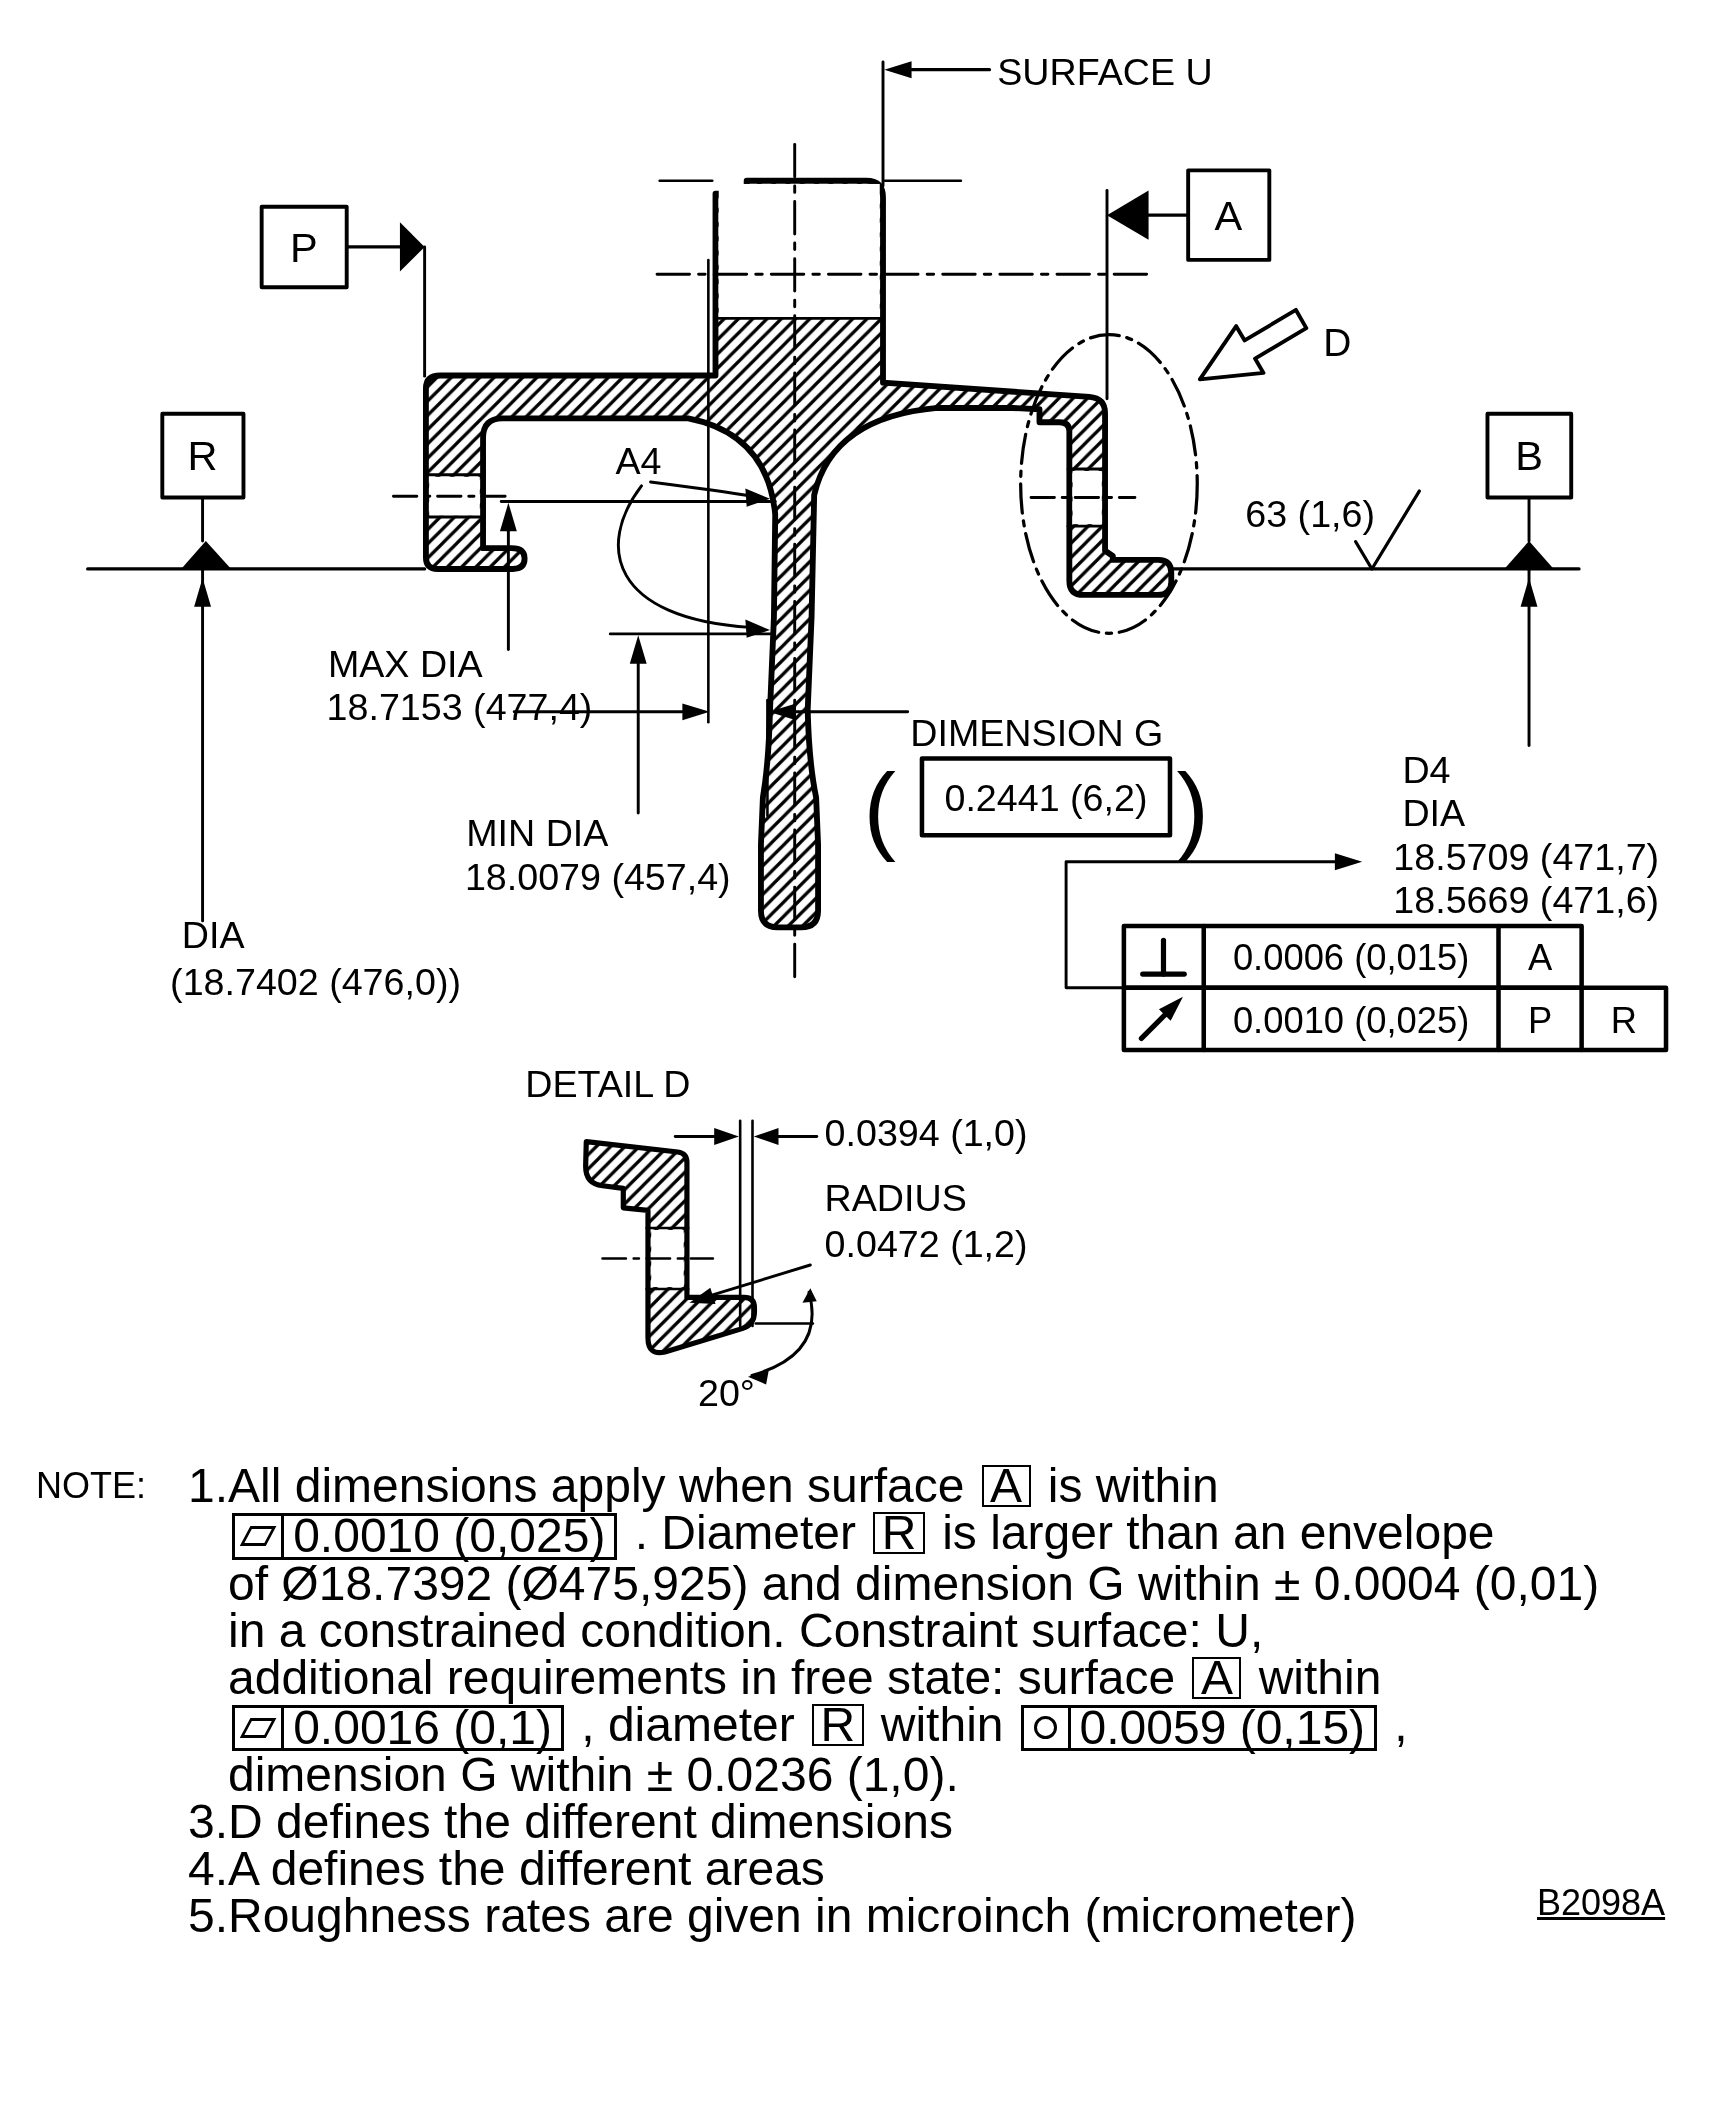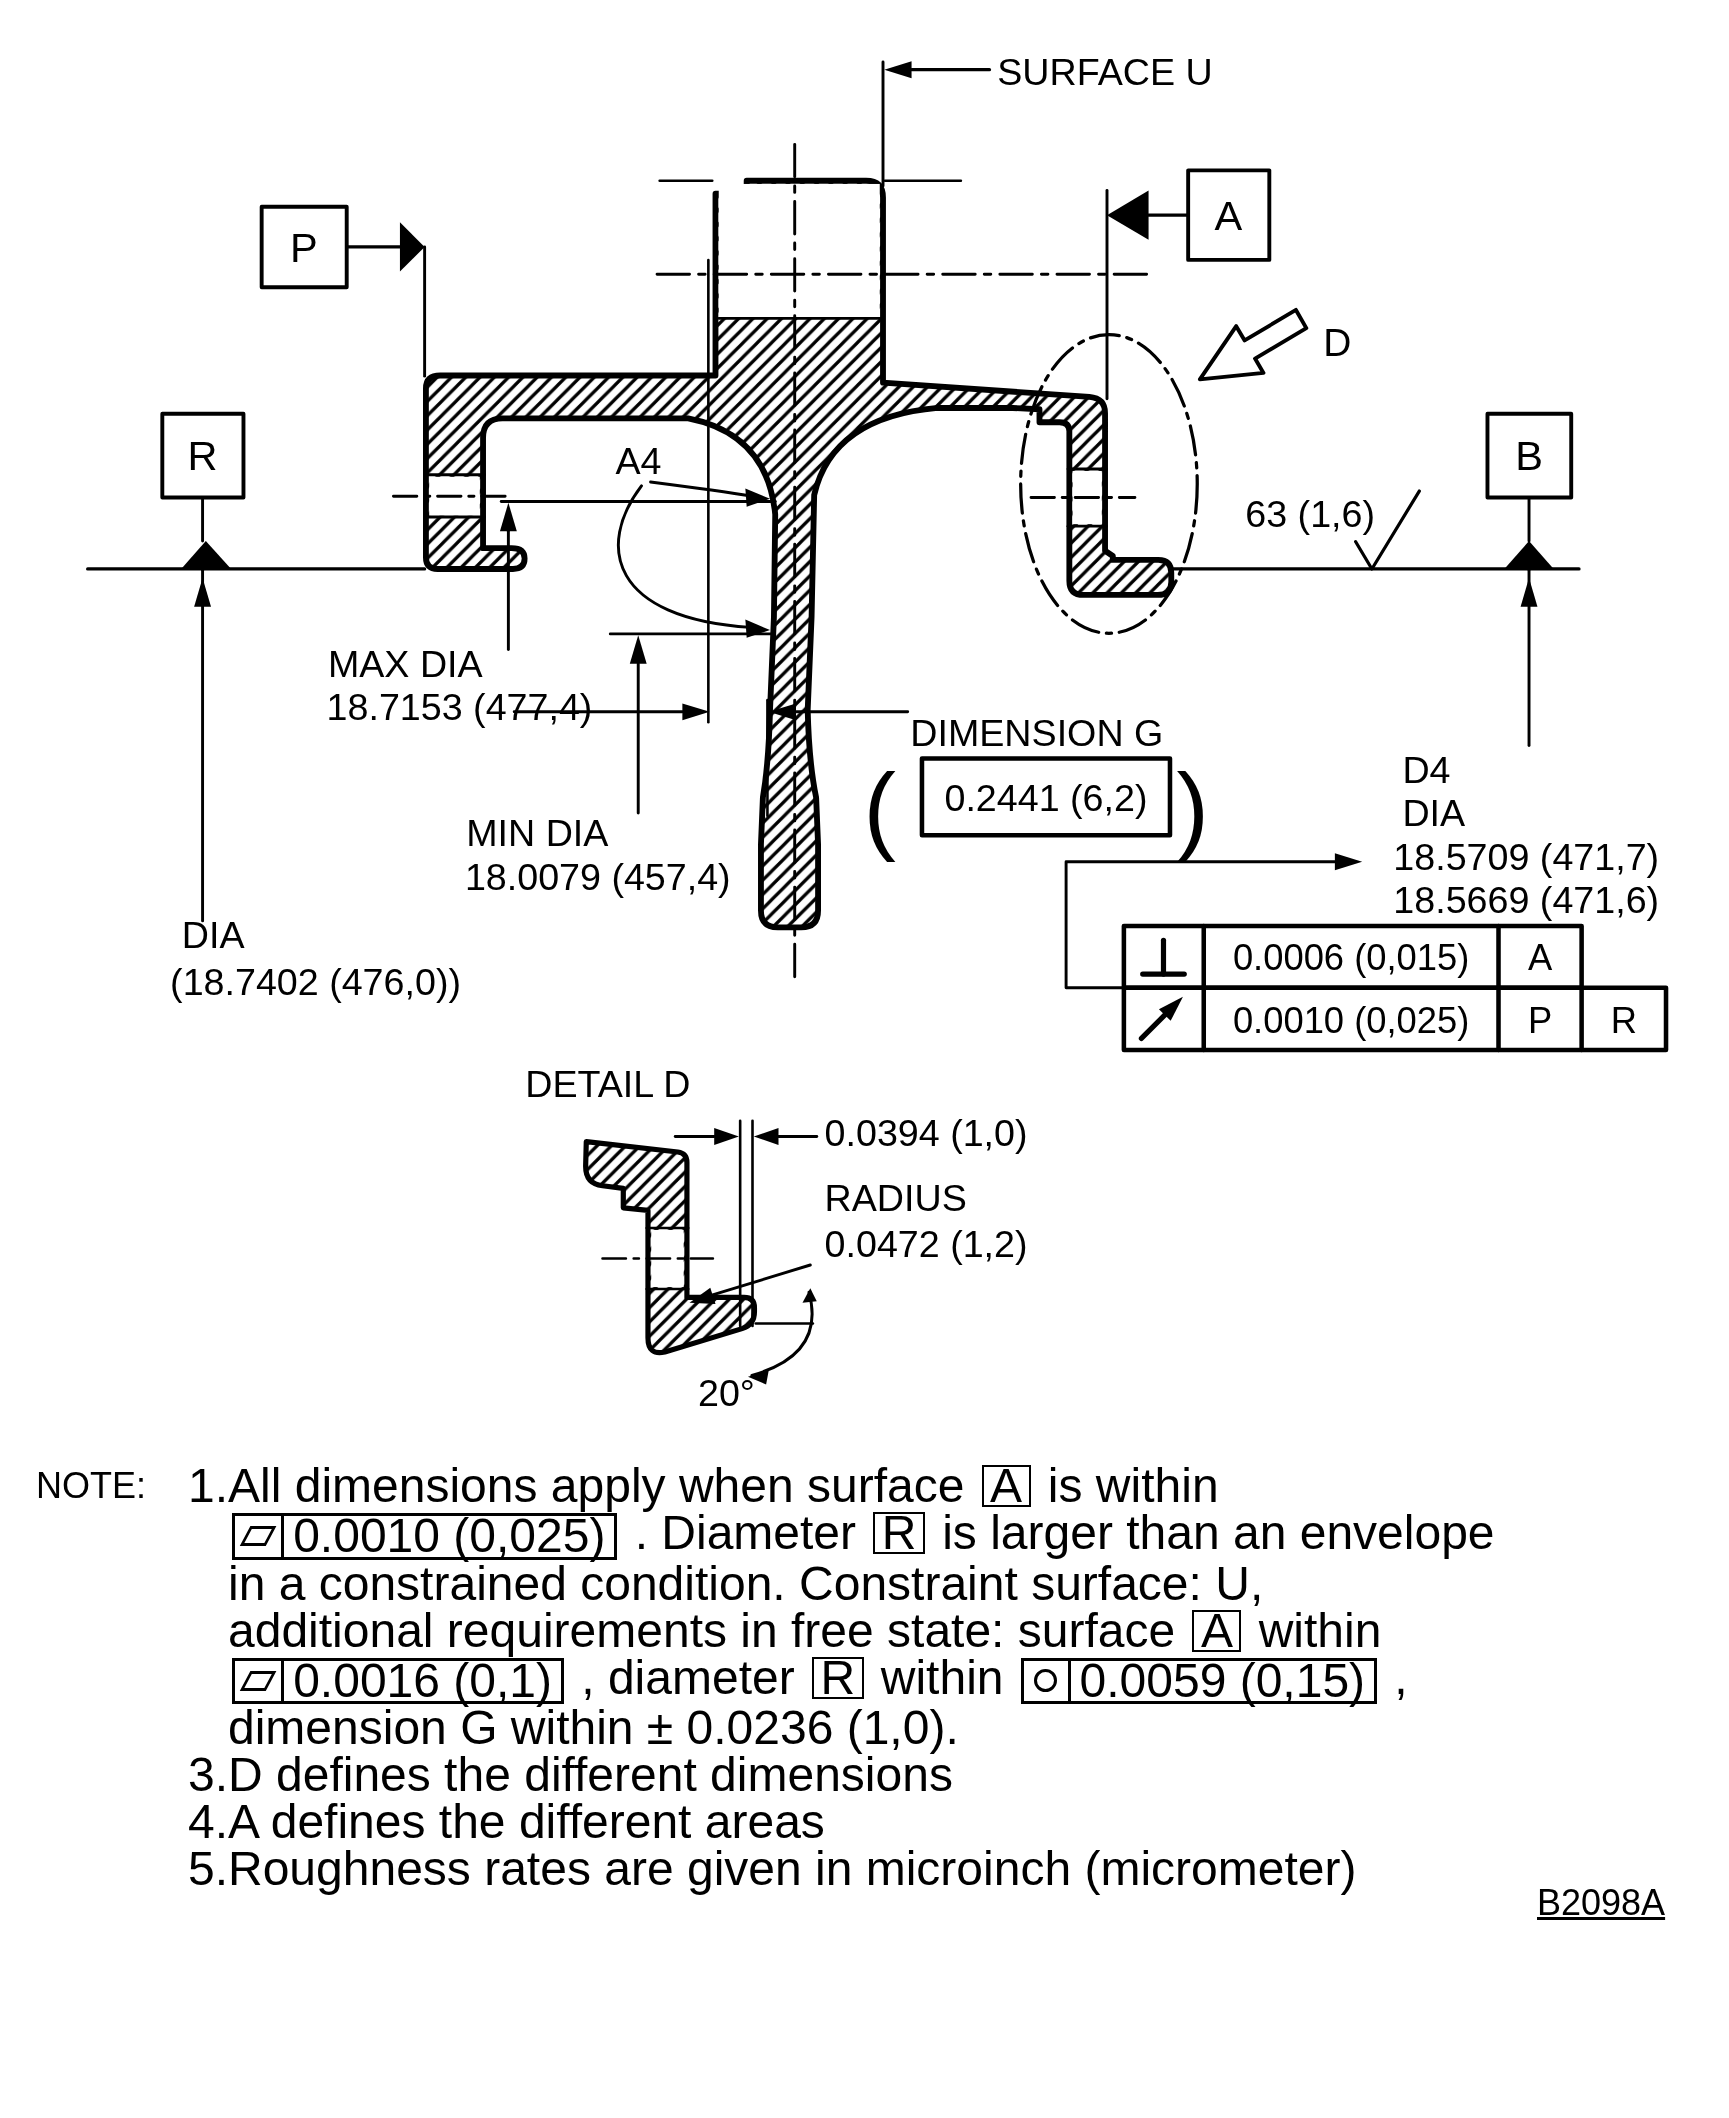--- a/index.html
+++ b/index.html
@@ -237,20 +237,21 @@
 
 <div class="note-label">NOTE:</div>
 <div class="notes">
       <div class="note-line"><span class="note-num">1.</span><span>All dimensions apply when surface <span class="dletter">A</span> is within</span></div>
       <div class="note-line"><span class="note-num"></span><span><span class="nfcf">
             <span class="ncell nsym">
               <span class="sym-flat"></span>
             </span>
             <span class="ncell">0.0010 (0,025)</span>
           </span> . Diameter <span class="dletter">R</span> is larger than an envelope</span></div>
+      <div class="note-line"><span class="note-num"></span><span>of Ø18.7392 (Ø475,925) and dimension G within ± 0.0004 (0,01)</span></div>
       <div class="note-line"><span class="note-num"></span><span>in a constrained condition. Constraint surface: U,</span></div>
       <div class="note-line"><span class="note-num"></span><span>additional requirements in free state: surface <span class="dletter">A</span> within</span></div>
       <div class="note-line"><span class="note-num"></span><span><span class="nfcf">
             <span class="ncell nsym">
               <span class="sym-flat"></span>
             </span>
             <span class="ncell">0.0016 (0,1)</span>
           </span> , diameter <span class="dletter">R</span> within <span class="nfcf">
             <span class="ncell nsym">
               <span class="sym-circ"></span>

